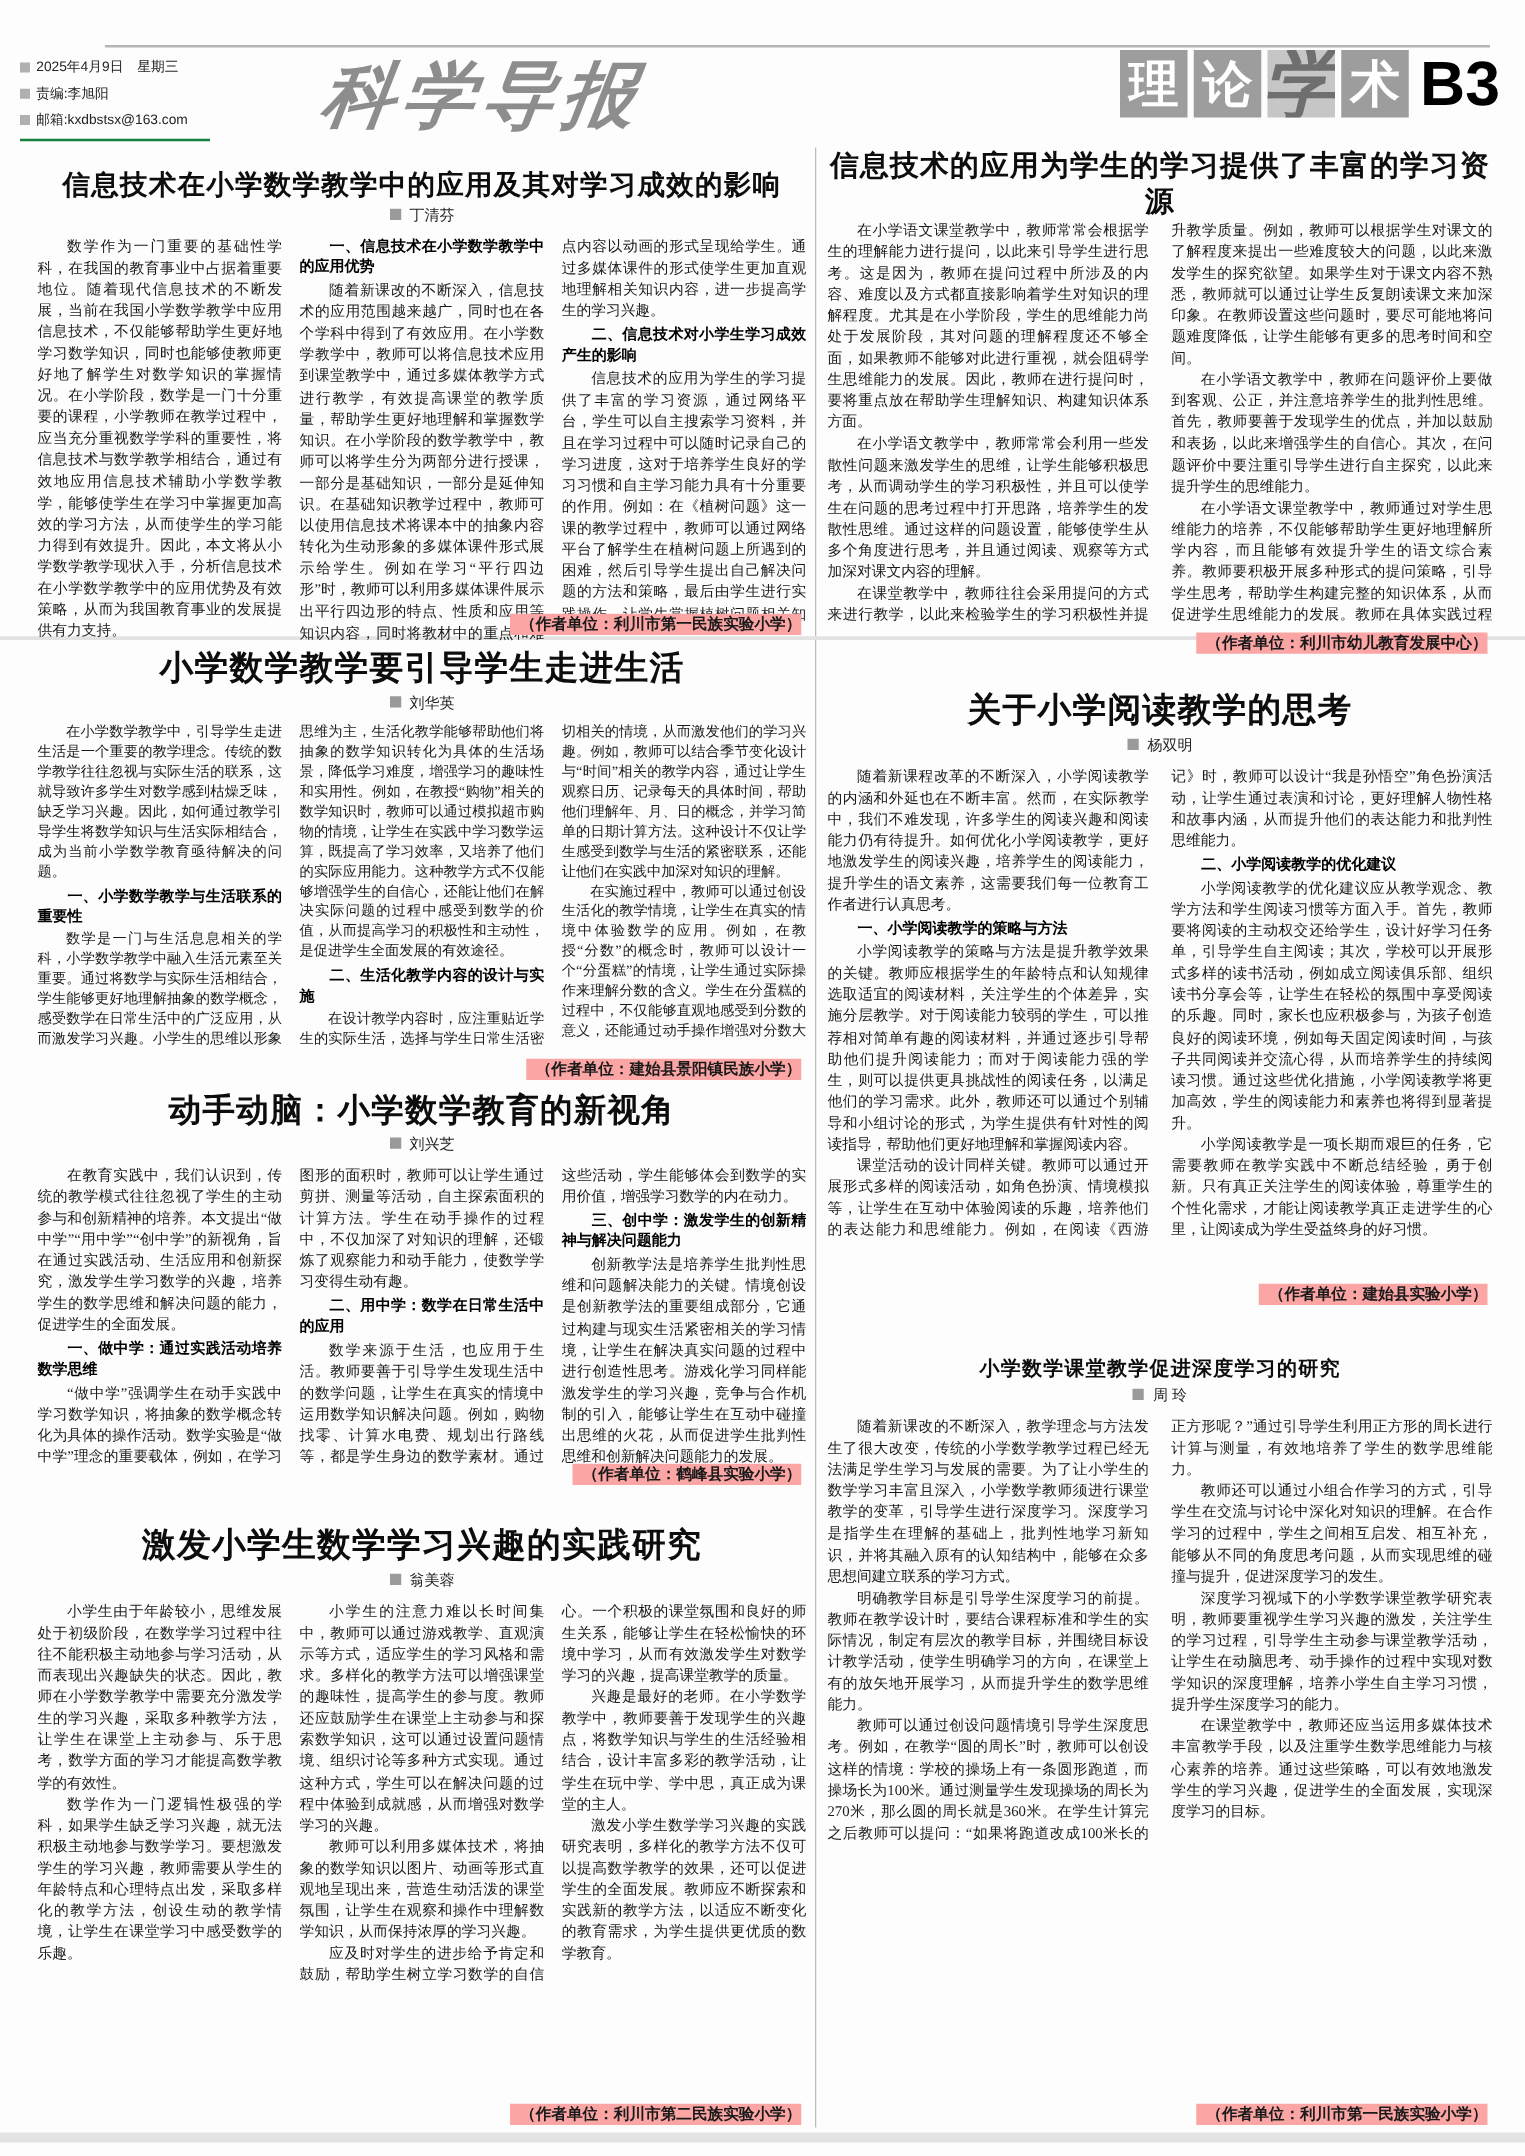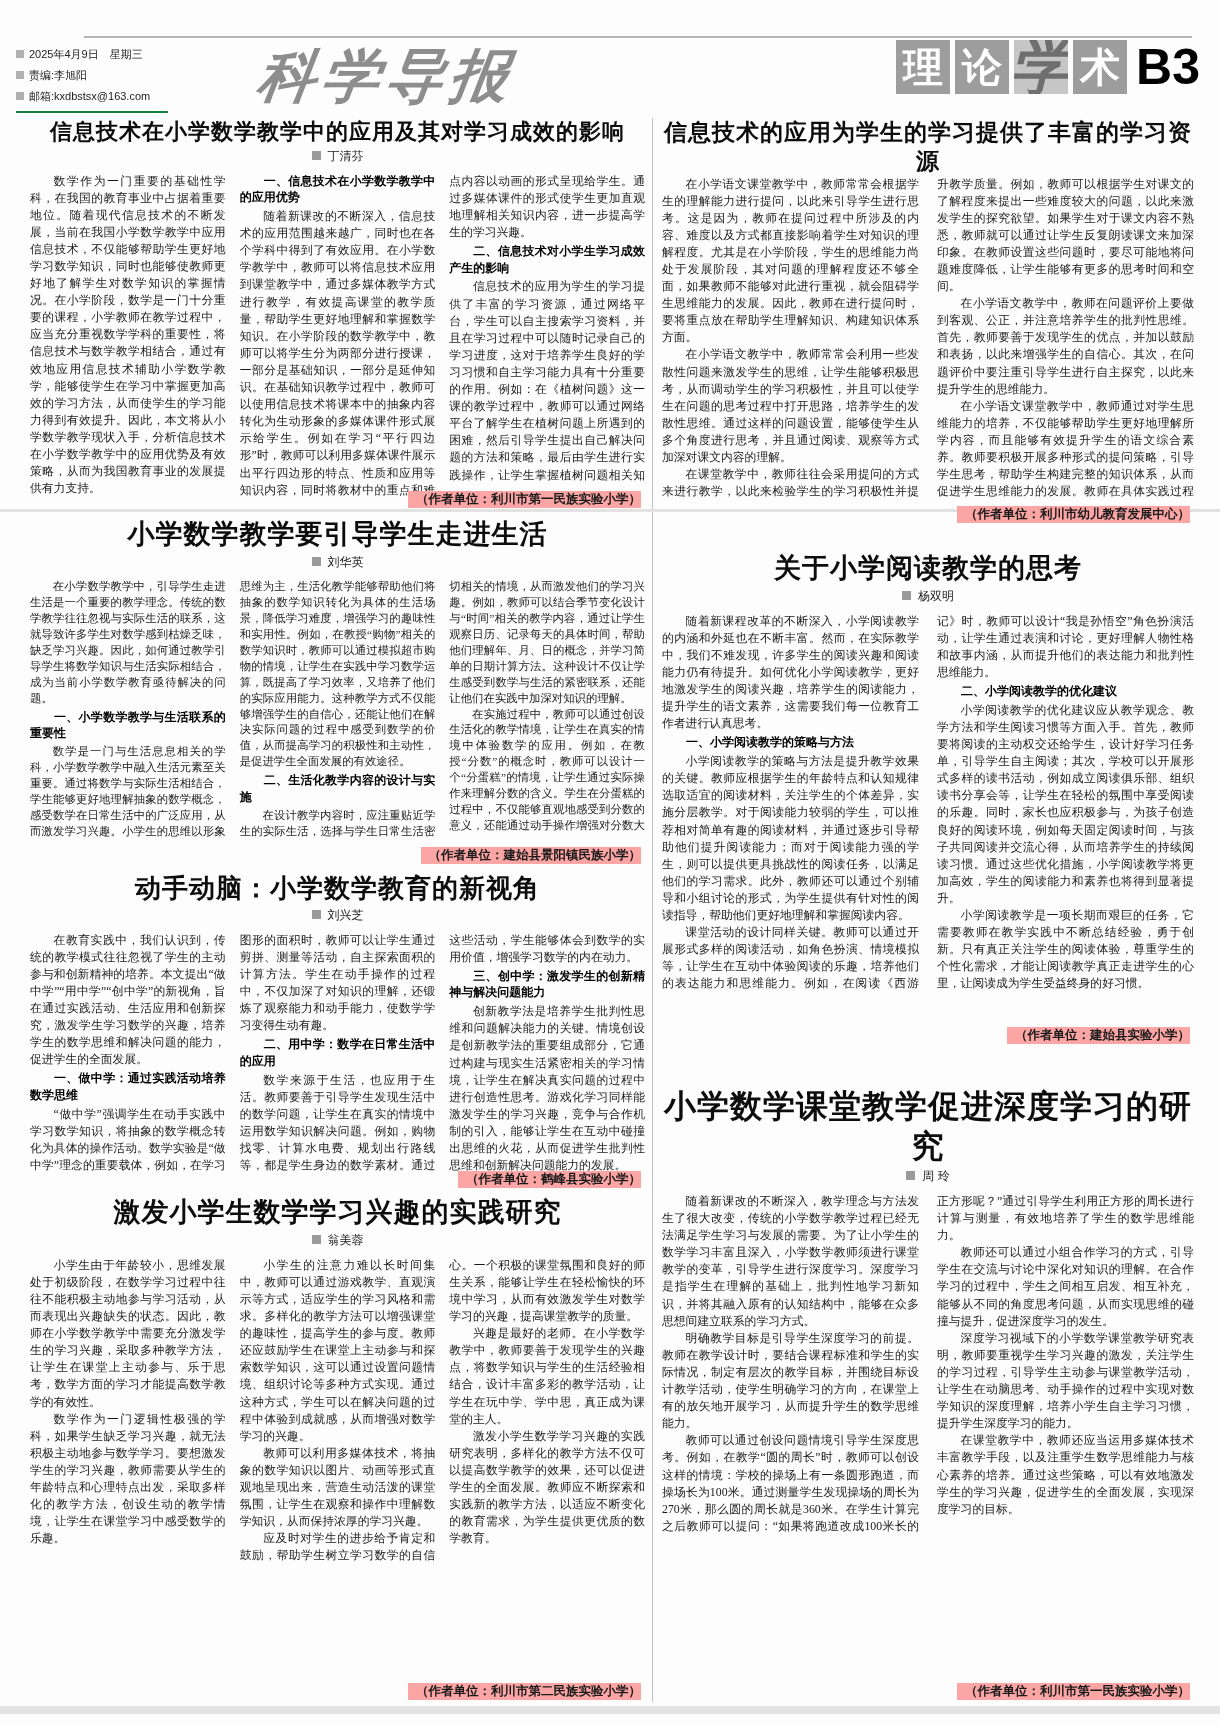--- a/index.html
+++ b/index.html
@@ -31,27 +31,27 @@
   .byline{text-align:center;font-size:12px;margin:2px 0 8px;color:#222;font-family:"Liberation Sans",sans-serif;}
   .bsq{display:inline-block;width:9px;height:9px;background:#9a9a9a;margin-right:7px;}
   .body{text-align:justify;font-size:11.8px;line-height:1.45;overflow:hidden;column-gap:14px;}
   .cols3{column-count:3;}
   .cols2{column-count:2;column-gap:18px;}
   .para{margin:0;text-indent:2em;}
   .subhead{font-size:12px;font-weight:bold;margin:2px 0;text-indent:2em;line-height:1.4;
            font-family:"Liberation Sans",sans-serif;color:#000;}
   .attribution{position:absolute;right:4px;bottom:2px;font-weight:bold;font-size:12.5px;
                background:#fca5a5;padding-left:8px;font-family:"Liberation Sans",sans-serif;}
-  .a1{left:30px;top:118px;width:615px;height:392px;} .a1 .headline{font-size:22px;} .a1 .body{height:328px;}
+  .a1{left:30px;top:118px;width:615px;height:392px;} .a1 .headline{font-size:22px;margin-top:16px;} .a1 .body{height:328px;}
   .a2{left:662px;top:118px;width:532px;height:407px;} .a2 .headline{font-size:23px;} .a2 .body{height:340px;}
   .a3{left:30px;top:518px;width:615px;height:348px;} .a3 .headline{font-size:27px;} .a3 .body{height:270px;font-size:11.4px;line-height:1.4;}
   .a4{left:662px;top:552px;width:532px;height:494px;} .a4 .headline{font-size:27px;} .a4 .body{height:416px;}
   .a5{left:30px;top:872px;width:615px;height:318px;} .a5 .headline{font-size:26px;} .a5 .body{height:246px;}
-  .a6{left:30px;top:1196px;width:615px;height:506px;} .a6 .headline{font-size:27px;} .a6 .body{height:428px;}
-  .a7{left:662px;top:1086px;width:532px;height:616px;} .a7 .headline{font-size:32px;} .a7 .body{height:542px;}
+  .a6{left:30px;top:1196px;width:615px;height:506px;} .a6 .headline{font-size:27px;margin-top:24px;} .a6 .body{height:428px;}
+  .a7{left:662px;top:1086px;width:532px;height:616px;} .a7 .headline{font-size:16px;} .a7 .body{height:542px;}
 </style>
 </head>
 <body>
 
 <div id="page">
 
   <header>
     <div class="top-rule"></div>
     <div class="pub-info">
       <div class="info-row">

